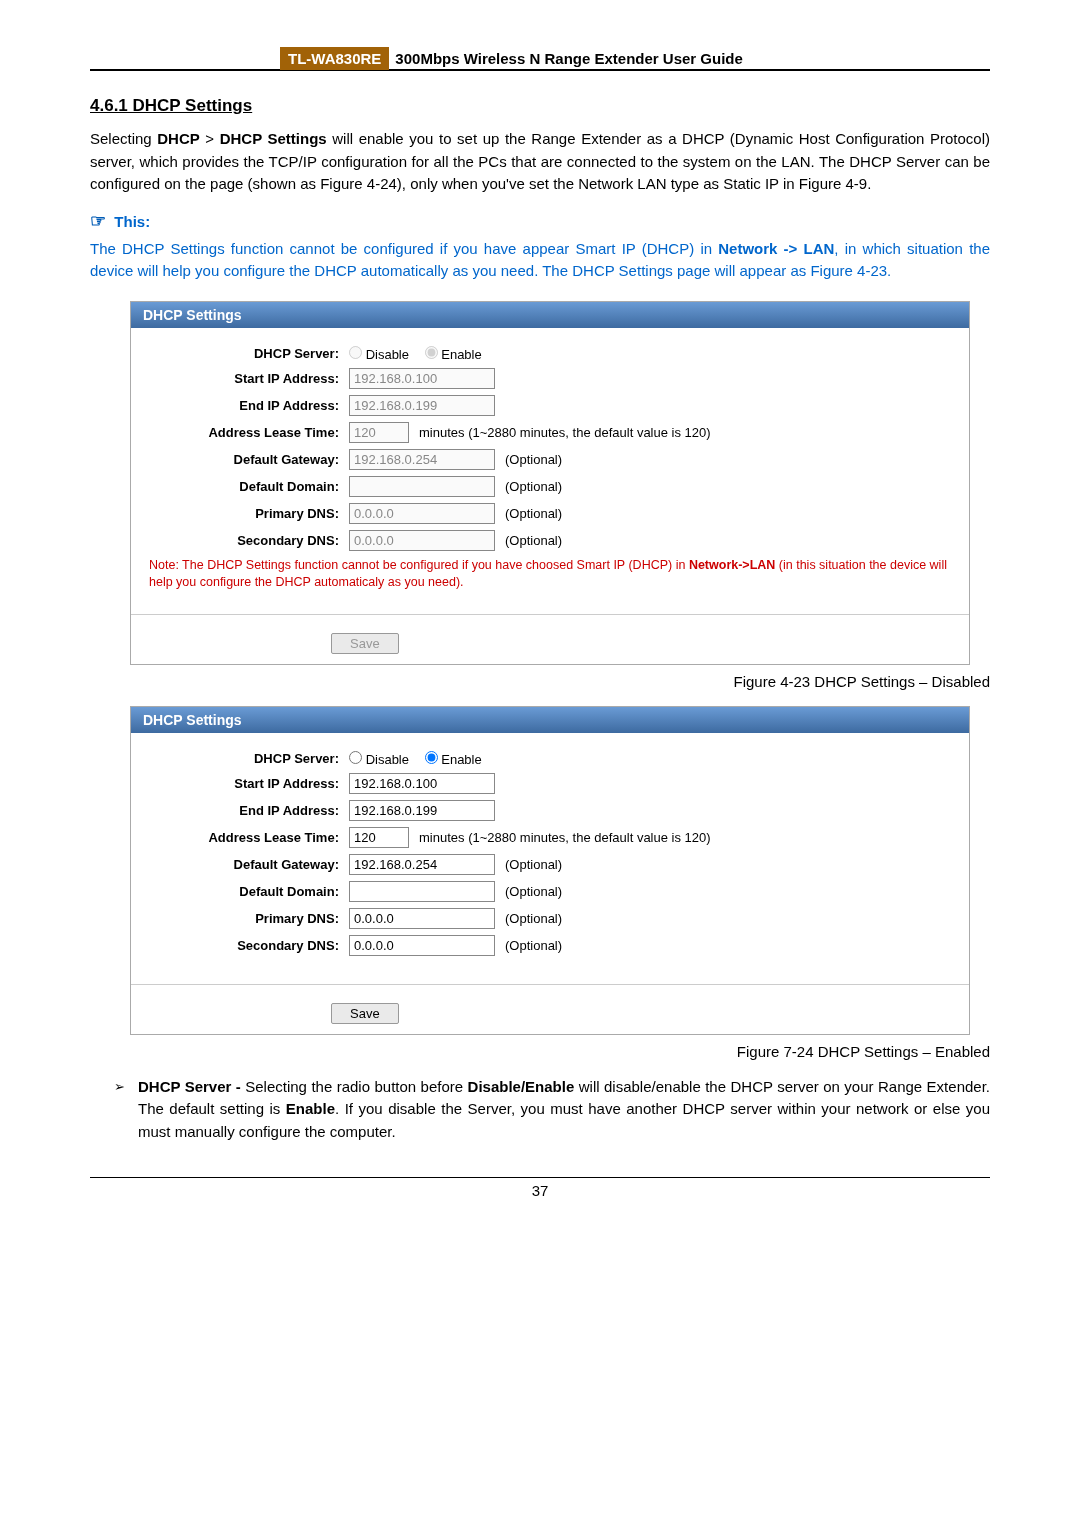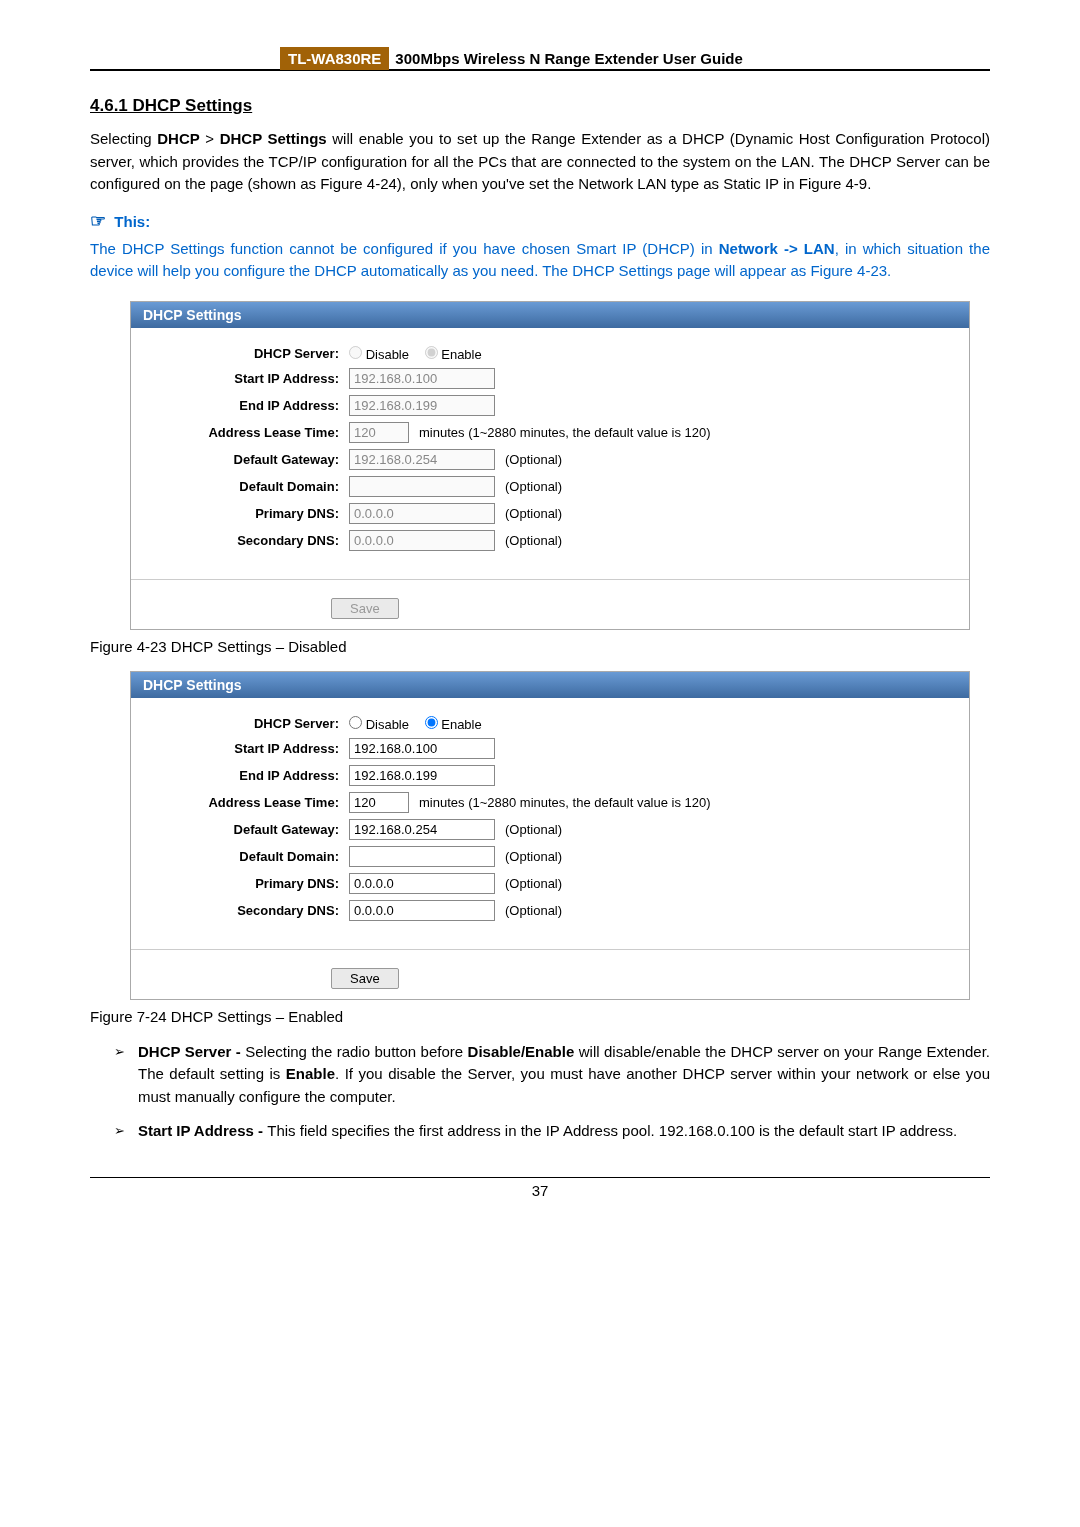--- a/index.html
+++ b/index.html
@@ -114,21 +114,21 @@
   }
   .save-btn {
     font-size: 13px;
     padding: 2px 18px;
     background: #eaeaea;
     border: 1px solid #999;
     border-radius: 2px;
   }
   .save-btn.disabled { color: #999; }
   .fig-caption {
-    text-align: left;
+    text-align: right;
     font-size: 15px;
     margin: 6px 0 16px 0;
   }
   ul.bullets {
     list-style: none;
     padding-left: 24px;
     margin-top: 8px;
   }
   ul.bullets li {
     position: relative;
@@ -165,21 +165,21 @@
 
 <p class="body-text">
   <span>Selecting </span><b>DHCP</b><span> &gt; </span><b>DHCP Settings</b><span> will enable you to set up the Range Extender as a DHCP (Dynamic Host Configuration Protocol) server, which provides the TCP/IP configuration for all the PCs that are connected to the system on the LAN. The DHCP Server can be configured on the page (shown as Figure 4-24), only when you've set the Network LAN type as Static IP in Figure 4-9.</span>
 </p>
 
 <div class="note-line">
   <span class="note-icon">☞</span>
   <span>This:</span>
 </div>
 <p class="note-body">
-  <span>The DHCP Settings function cannot be configured if you have chosen Smart IP (DHCP) in </span><b>Network -&gt; LAN</b><span>, in which situation the device will help you configure the DHCP automatically as you need. The DHCP Settings page will appear as Figure 4-23.</span>
+  <span>The DHCP Settings function cannot be configured if you have appear Smart IP (DHCP) in </span><b>Network -&gt; LAN</b><span>, in which situation the device will help you configure the DHCP automatically as you need. The DHCP Settings page will appear as Figure 4-23.</span>
 </p>
 
 <div class="panel-wrap">
   <div class="panel-title">DHCP Settings</div>
   <div class="panel-body">
     <div class="form-row">
       <div class="form-label">DHCP Server:</div>
       <div class="radio-group">
         <label><input type="radio" disabled="" style=""> <span>Disable</span></label>
         <label><input type="radio" disabled="" checked="" style=""> <span>Enable</span></label>
@@ -211,20 +211,23 @@
     <div class="form-row">
       <div class="form-label">Primary DNS:</div>
       <input class="form-input disabled" disabled="" value="0.0.0.0" style="">
       <span class="suffix">(Optional)</span>
     </div>
     <div class="form-row">
       <div class="form-label">Secondary DNS:</div>
       <input class="form-input disabled" disabled="" value="0.0.0.0" style="">
       <span class="suffix">(Optional)</span>
     </div>
+    <div class="panel-note">
+      <span>Note: The DHCP Settings function cannot be configured if you have choosed Smart IP (DHCP) in </span><b>Network-&gt;LAN</b><span> (in this situation the device will help you configure the DHCP automaticaly as you need).</span>
+    </div>
   </div>
   <div class="hr"></div>
   <div class="save-row">
     <button class="save-btn disabled" disabled="">Save</button>
   </div>
 </div>
 
 <div class="fig-caption">Figure 4-23 DHCP Settings – Disabled</div>
 
 <div class="panel-wrap">
@@ -276,18 +279,15 @@
     <button class="save-btn">Save</button>
   </div>
 </div>
 
 <div class="fig-caption">Figure 7-24 DHCP Settings – Enabled</div>
 
 <ul class="bullets">
   <li>
     <b>DHCP Server - </b><span>Selecting the radio button before </span><b>Disable/Enable</b><span> will disable/enable the DHCP server on your Range Extender. The default setting is </span><b>Enable</b><span>. If you disable the Server, you must have another DHCP server within your network or else you must manually configure the computer.</span>
   </li>
-  <li>
-    <b>Start IP Address - </b><span>This field specifies the first address in the IP Address pool. 192.168.0.100 is the default start IP address.</span>
-  </li>
 </ul>
 
 <div class="pagenum">37</div>
 
 </body></html>

